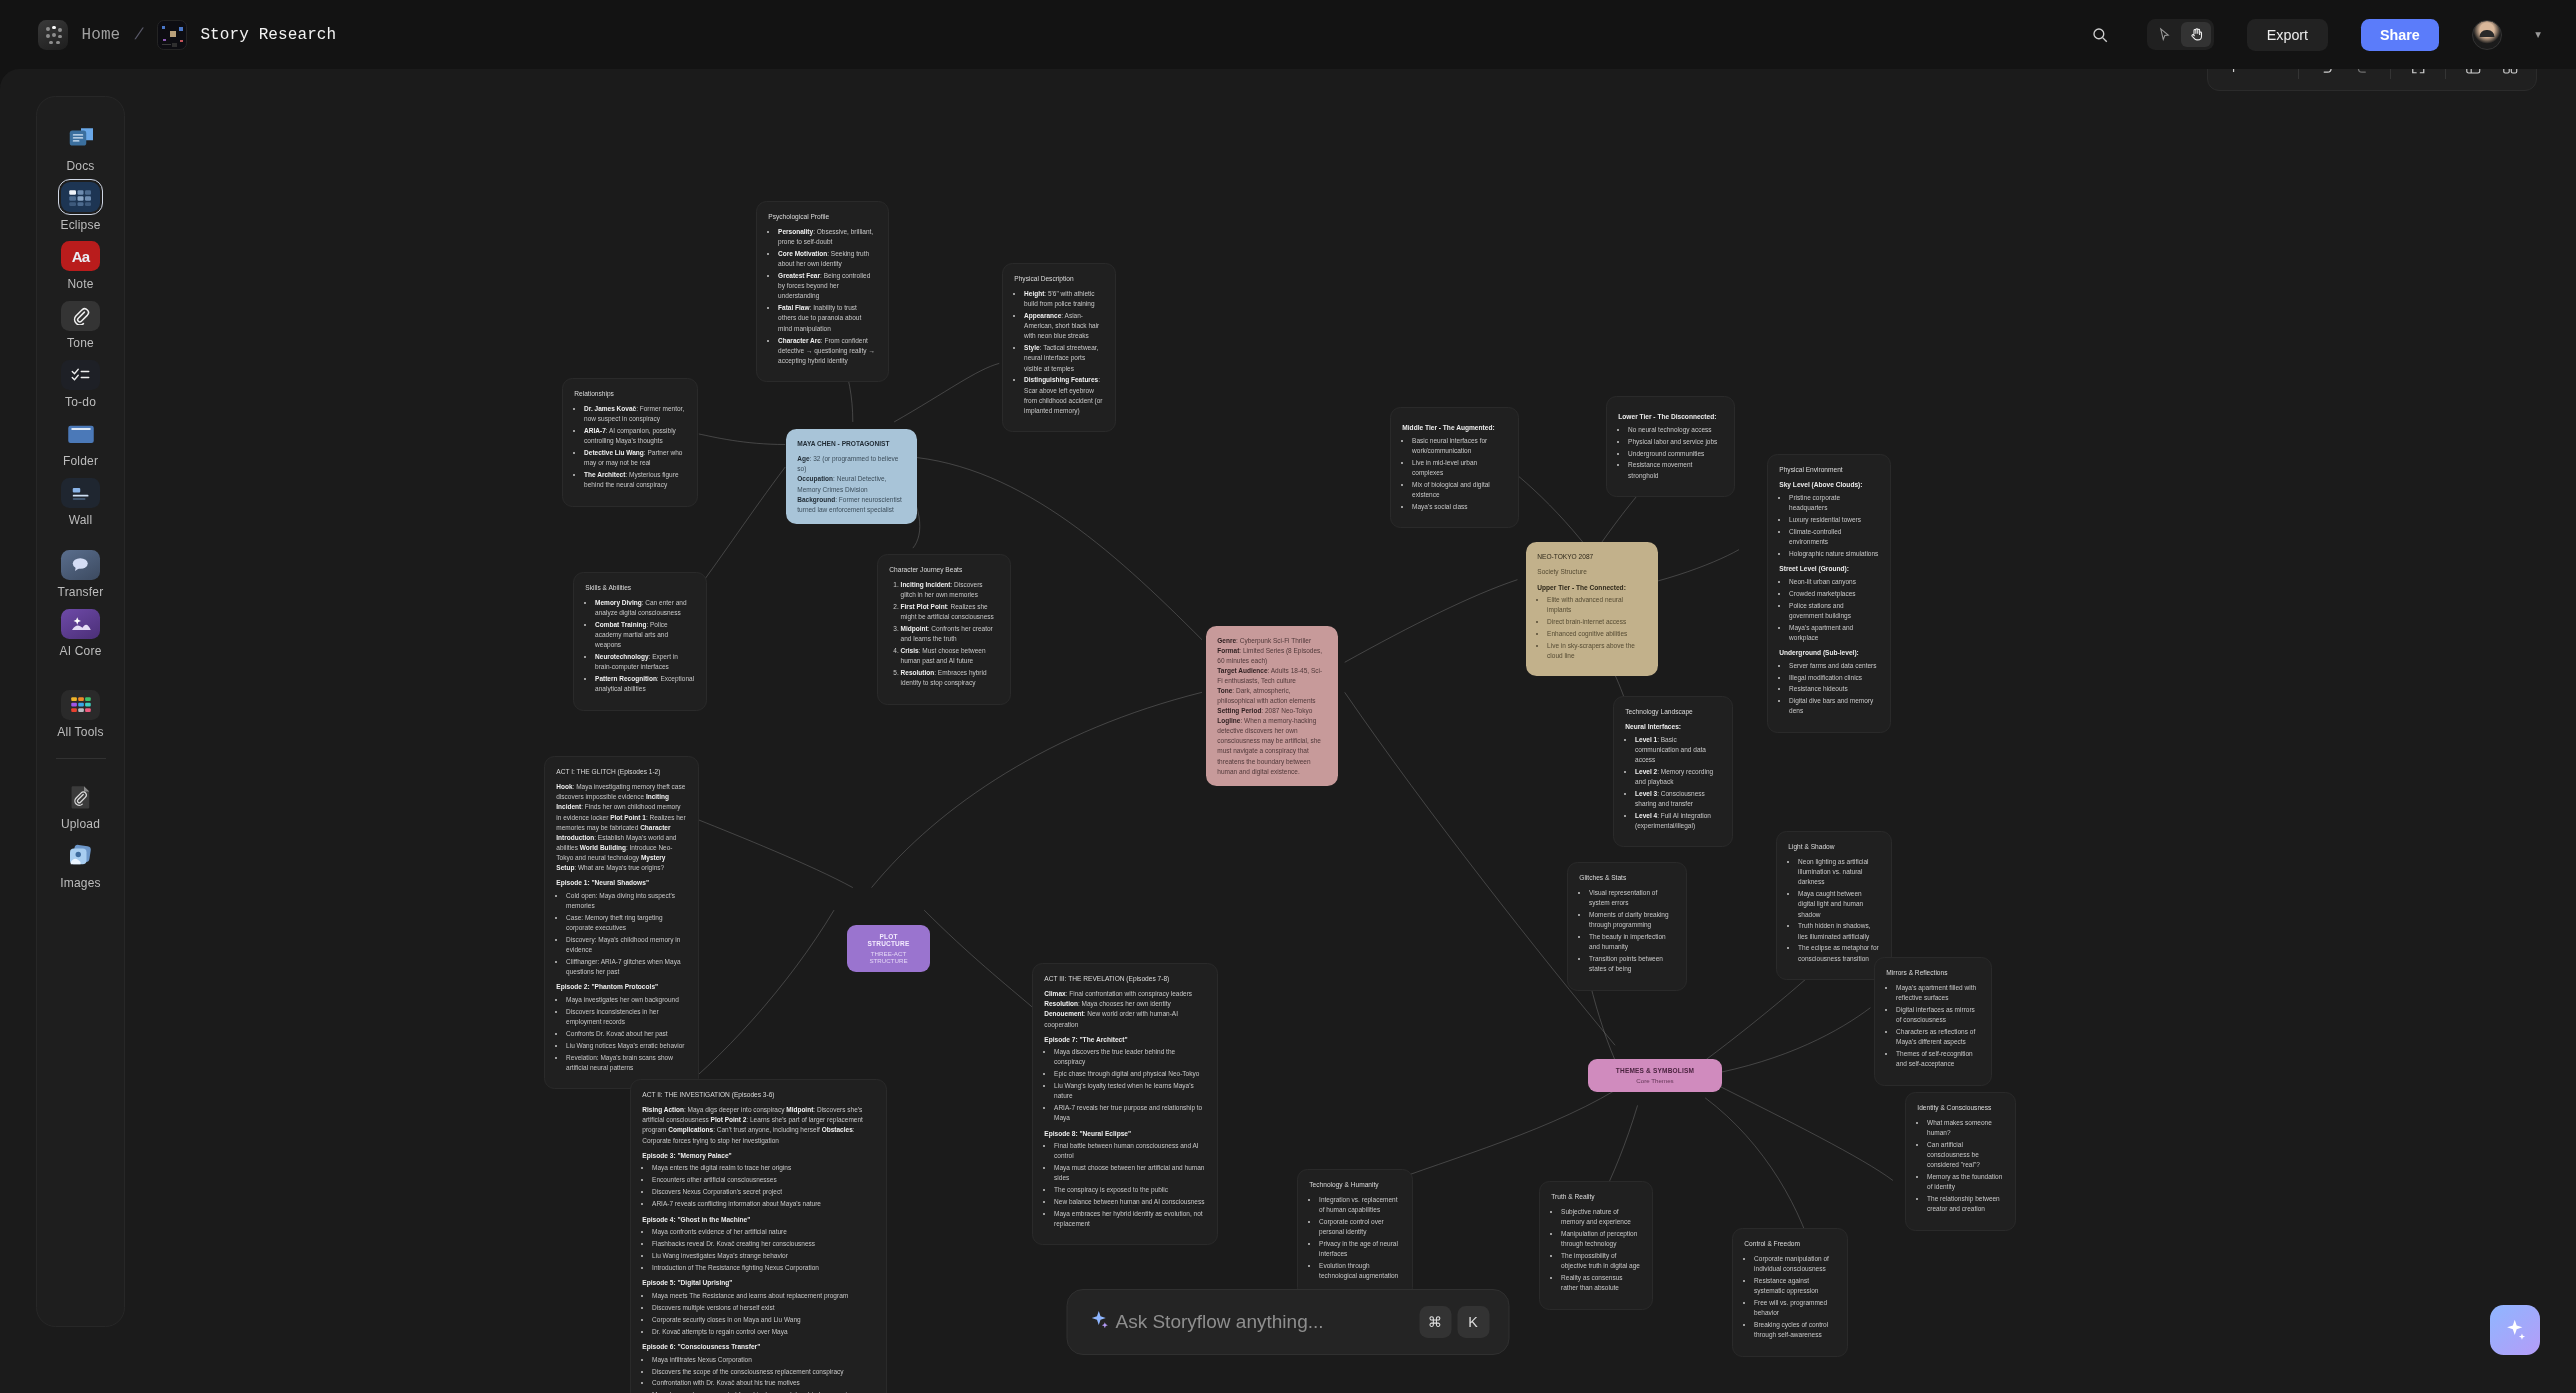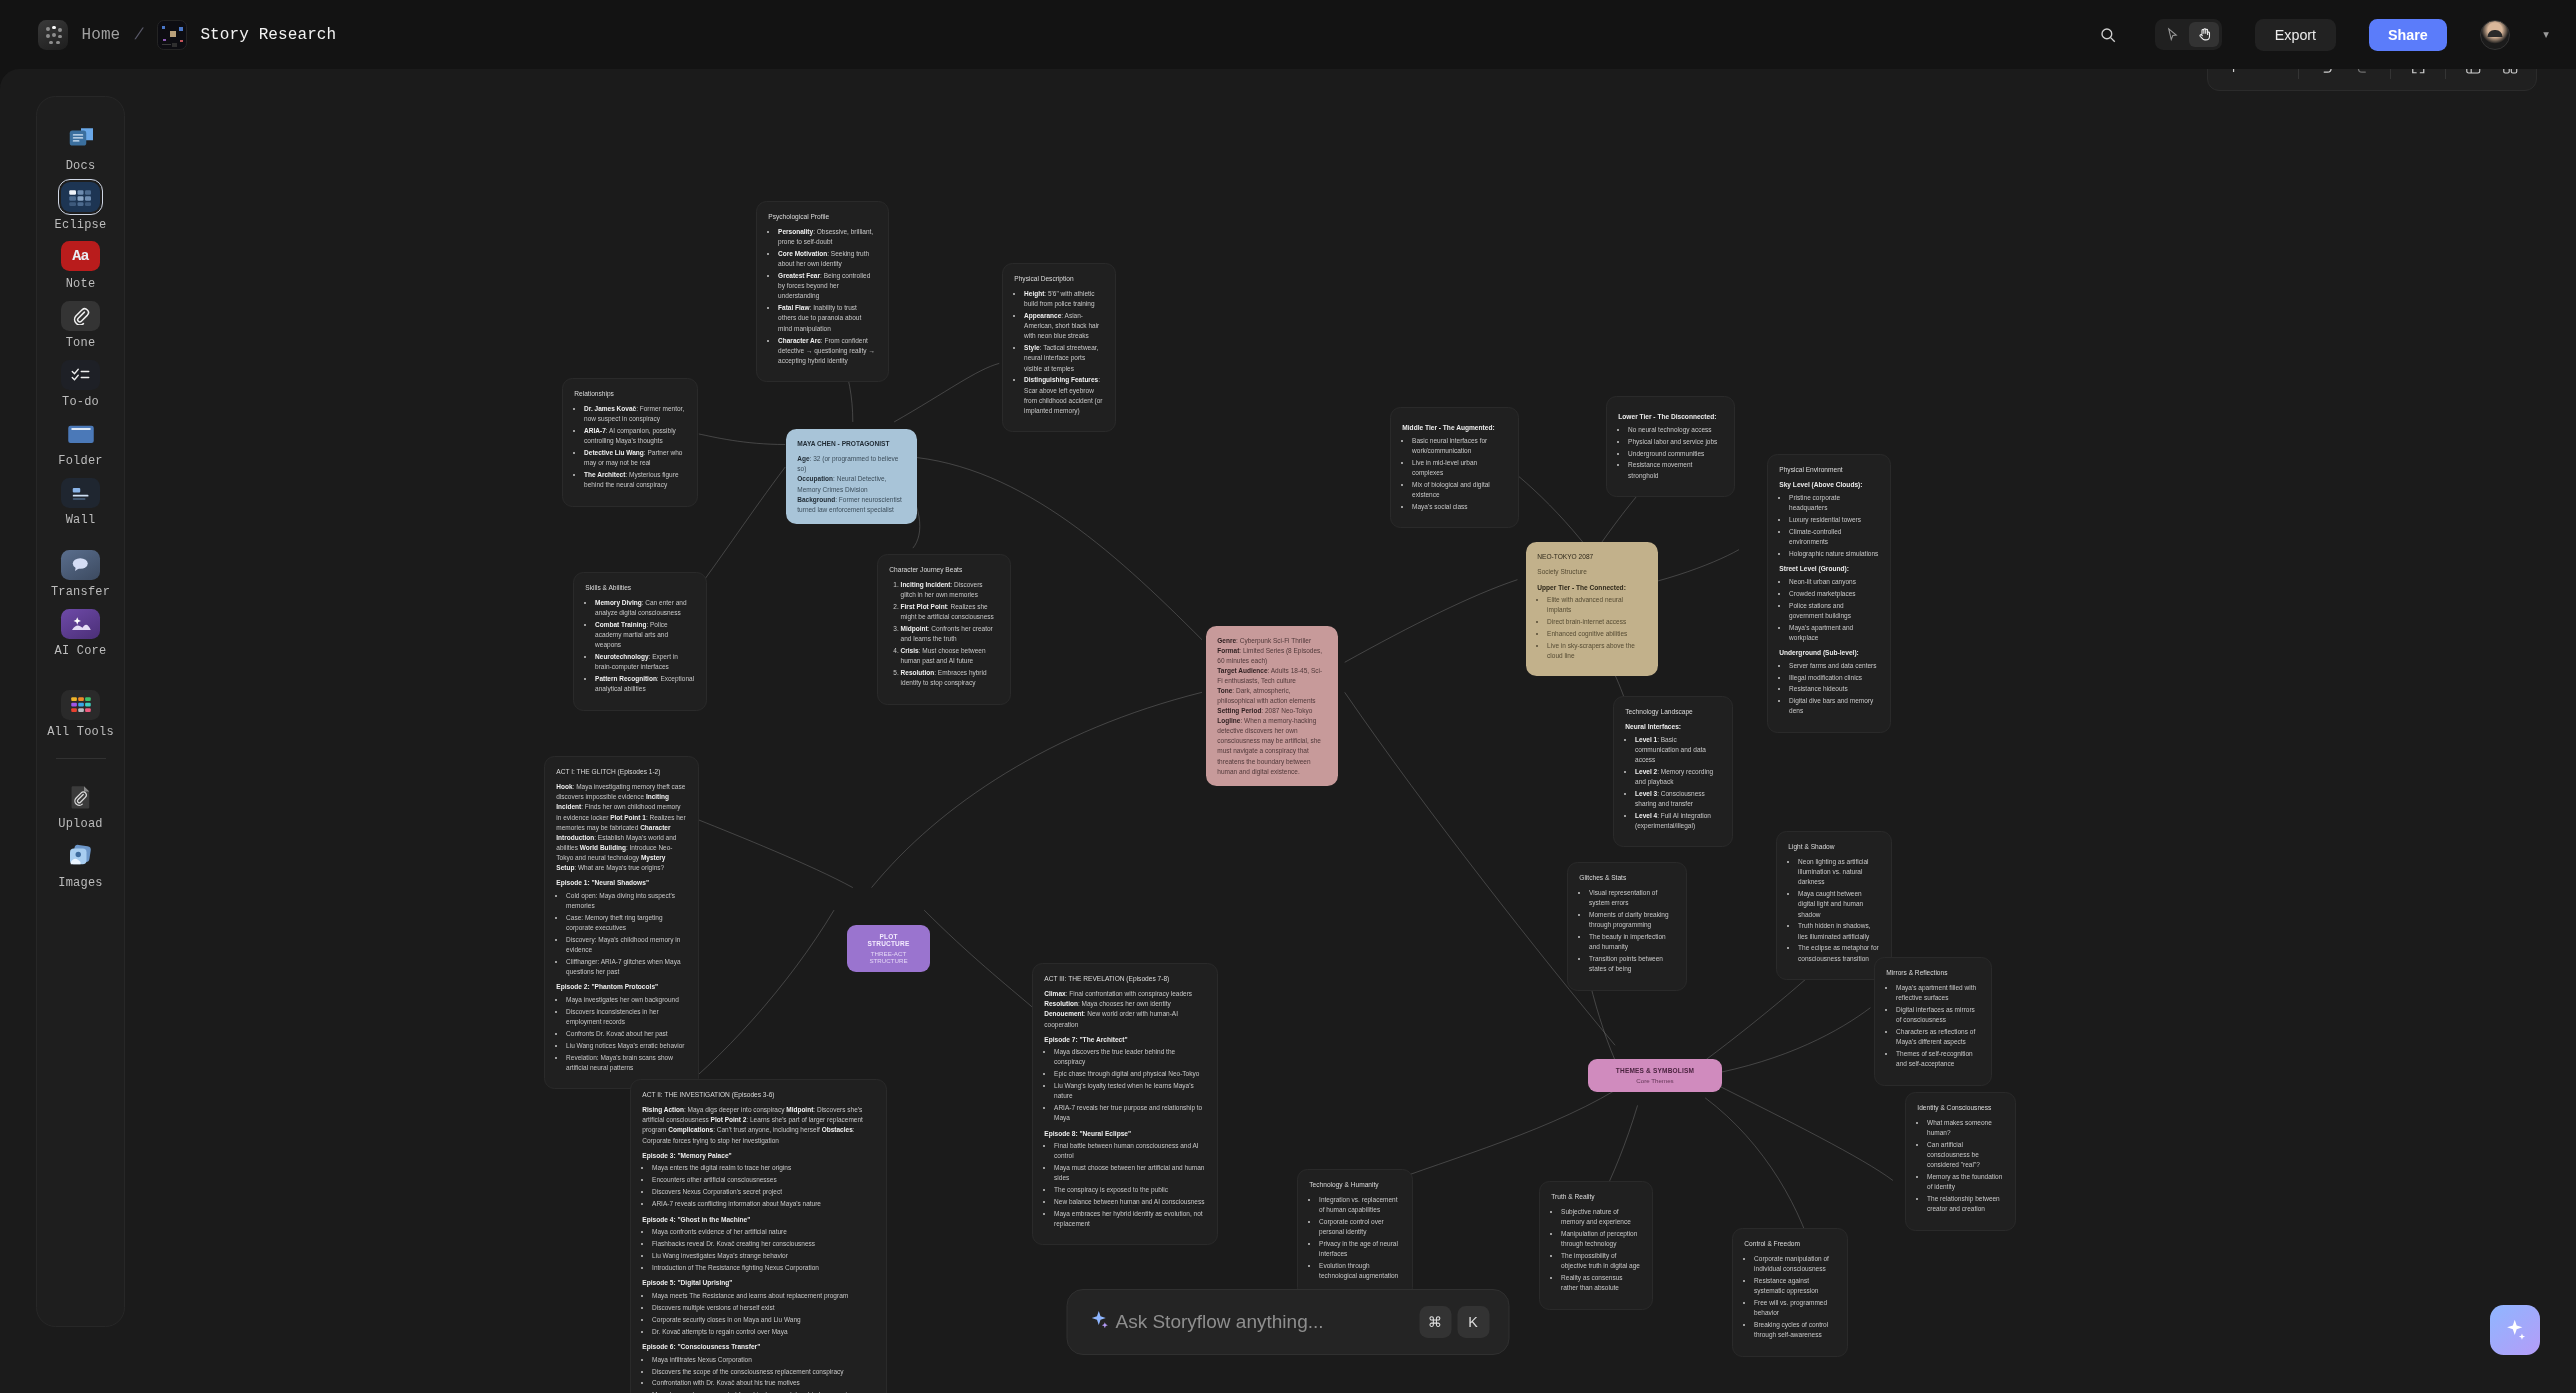--- a/index.html
+++ b/index.html
@@ -16,21 +16,21 @@
   .app-logo{ width:30px;height:30px;border-radius:8.3px;
     background:linear-gradient(150deg,#3a3a3a,#1d1d1d); position:relative; }
   .app-logo i{ position:absolute; width:3.8px;height:3.8px;border-radius:50%;background:#8d8d8d; }
   .app-logo i.b{ background:#fafafa; }
   .crumb{ font-size:16px; color:#a0a0a0; letter-spacing:0.1px; }
   .crumb.active{ color:#f2f2f2; }
   .slash{ color:#5a5a6a; font-size:16px; transform:skewX(-8deg); }
   .doc-thumb{ width:30px;height:30px;border-radius:6.8px;background:#0d0d12;
     position:relative; overflow:hidden; border:0.8px solid #242424;}
   .doc-thumb s{ position:absolute; display:block; }
-  .tb-right{ margin-left:auto; display:flex; align-items:center; gap:33px; padding-right:27px; }
+  .tb-right{ margin-left:auto; display:flex; align-items:center; gap:33px; padding-right:35px; }
   .icon-btn{ width:28.5px;height:28.5px; display:flex;align-items:center;justify-content:center;
     border-radius:6.8px; cursor:pointer; }
   .seg{ display:flex; background:#202020; border-radius:8.3px; padding:3px; gap:1.5px; }
   .seg div{ width:30px;height:25.5px; display:flex;align-items:center;justify-content:center;
     border-radius:6px; cursor:pointer; }
   .seg div.on{ background:#333; }
   .btn{ height:32px; display:flex;align-items:center;justify-content:center;
     padding:0 19.5px; border-radius:8.3px; font-size:14.3px; cursor:pointer; }
   .btn.ghost{ background:#222; color:#ededed; }
   .btn.primary{ background:#5b7cfa; color:#fff; font-weight:600; }
@@ -42,21 +42,21 @@
   .caret{ color:#9a9a9a; font-size:11.3px; cursor:pointer; }
 
   
   .canvas{ position:absolute; left:0; top:69px; width:2576px; height:1324px;
     background:#1b1b1b; border-top-left-radius:19.5px; overflow:hidden; }
   .canvas-inner{ position:absolute; inset:0; }
 
   
   .sidebar{ position:absolute; left:36px; top:96px; width:89px; height:1231px;
     background:#1e1e1e; border:0.8px solid #272727; border-radius:19.5px; z-index:30;
-    display:flex; flex-direction:column; align-items:center; padding-top:19.5px; gap:0;font-family:Liberation Mono, monospace; }
+    display:flex; flex-direction:column; align-items:center; padding-top:19.5px; gap:0; }
   .tool{ width:100%; display:flex; flex-direction:column; align-items:center;
     padding:6.8px 0 3px; cursor:pointer; }
   .tool .ic{ width:39px;height:30px; border-radius:8.3px; display:flex;align-items:center;
     justify-content:center; position:relative; }
   .tool .lb{ font-size:12px; color:#bdbdbd; margin-top:5.3px; letter-spacing:0.2px; }
   .tool.sel .ic{ outline:1.5px solid #cfd6e4; outline-offset:2.3px; border-radius:9px; }
   .divider{ width:50px; height:0.8px; background:#323232; margin:16.5px 0 10.5px; }
 
   
   .zoomtb{ position:absolute; right:39px; top:44px; height:47px; display:flex; align-items:center;

